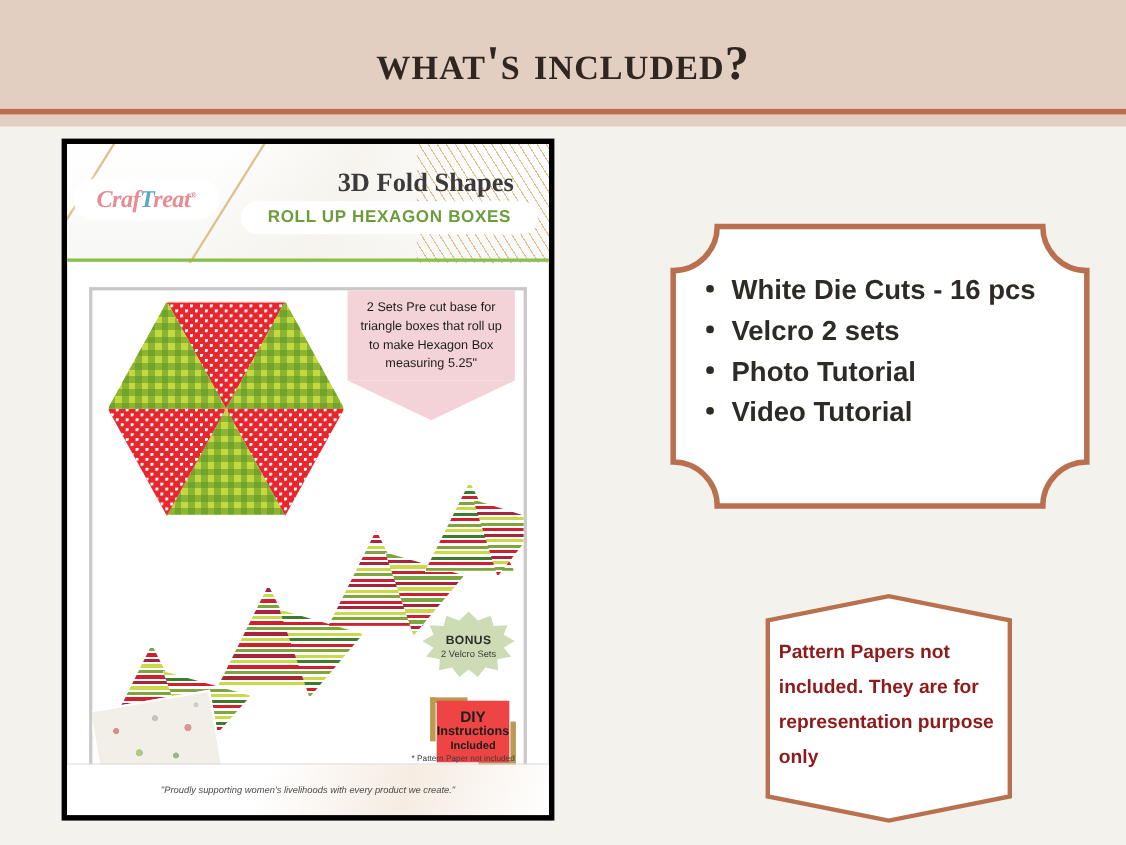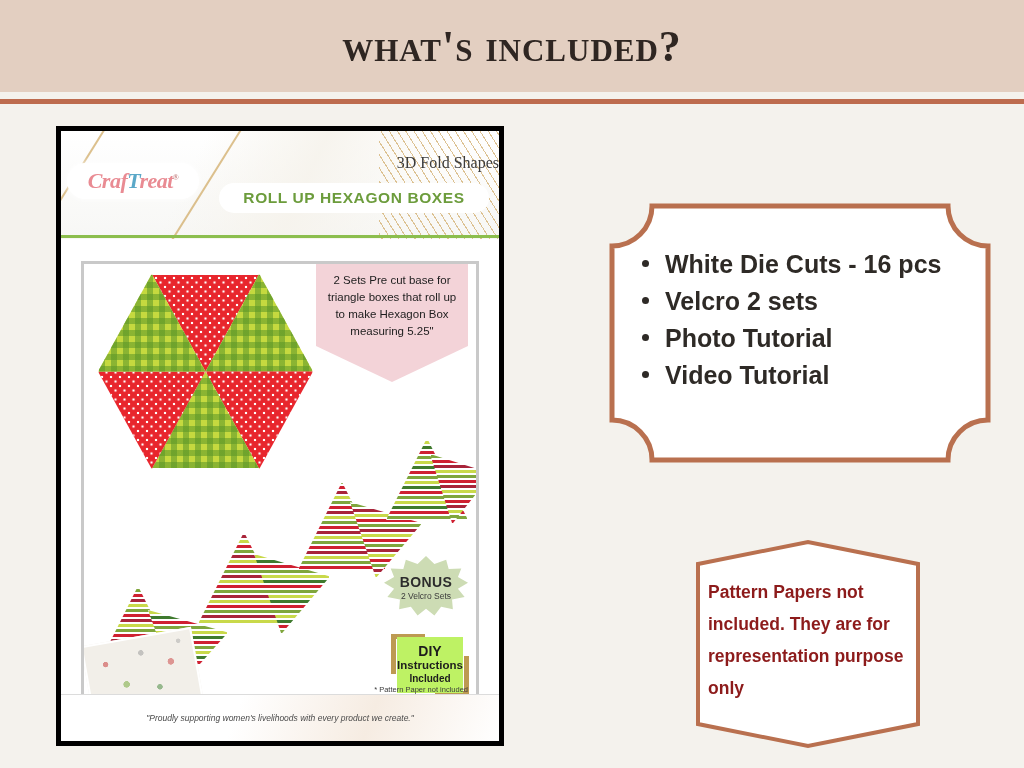--- a/index.html
+++ b/index.html
@@ -6,21 +6,21 @@
   body{
     width:1024px;height:768px;
     background:#f4f2ed;
     font-family:"Liberation Sans",sans-serif;
     overflow:hidden;
     position:relative;
   }
 
   
   #header-band{
-    position:absolute;left:0;top:0;width:1024px;height:92px;
+    position:absolute;left:0;top:0;width:1024px;height:115px;
     background:#e3cfc1;
     display:flex;align-items:center;justify-content:center;
   }
   #header-rule{
     position:absolute;left:0;top:99px;width:1024px;height:5px;
     background:#bd6c4f;
   }
   #page-title{
     font-family:"Liberation Serif",serif;
     font-size:44px;
@@ -62,23 +62,23 @@
   }
   .logo-text{
     font-family:"Liberation Serif",serif;
     font-style:italic;font-weight:700;font-size:22px;
     color:#e98b93;letter-spacing:-.5px;white-space:nowrap;
     position:relative;
   }
   .logo-text .t-blue{color:#5aa8c8;}
   .logo-reg{font-size:8px;vertical-align:super;color:#c98a8a;font-style:normal;}
   .pkg-kicker{
-    position:absolute;right:0;top:23px;
+    position:absolute;right:32px;top:23px;
     font-family:"Liberation Serif",serif;
-    font-size:16px;color:#3b3b3b;white-space:nowrap;
+    font-size:24px;color:#3b3b3b;white-space:nowrap;font-weight:bold;
   }
   .pkg-pill{
     position:absolute;left:158px;top:52px;width:270px;height:30px;
     background:#ffffff;border-radius:16px;
     display:flex;align-items:center;justify-content:center;
   }
   .pkg-pill span{
     font-size:15.5px;font-weight:700;color:#6c9c3c;
     letter-spacing:.6px;white-space:nowrap;
   }
@@ -171,31 +171,31 @@
   #bonus-badge{
     position:absolute;left:300px;top:292px;width:84px;height:62px;
     background:#cddcb4;
     clip-path:polygon(50% 0%,60% 13%,74% 6%,77% 21%,92% 20%,88% 34%,100% 43%,
       88% 53%,96% 66%,81% 70%,82% 86%,68% 82%,60% 96%,50% 85%,40% 96%,
       32% 82%,18% 86%,19% 70%,4% 66%,12% 53%,0% 43%,12% 34%,8% 20%,
       23% 21%,26% 6%,40% 13%);
     display:flex;flex-direction:column;align-items:center;justify-content:center;
     text-align:center;
   }
-  #bonus-badge .b1{font-size:14px;font-weight:700;color:#2c2c2c;letter-spacing:.4px;}
+  #bonus-badge .b1{font-size:11px;font-weight:700;color:#2c2c2c;letter-spacing:.4px;}
   #bonus-badge .b2{font-size:8.5px;color:#3a3a3a;margin-top:1px;}
 
   
   #diy-badge{
     position:absolute;left:307px;top:370px;width:78px;height:62px;
   }
   #diy-badge .brk{position:absolute;background:#bd9a52;}
   #diy-badge .inner{
     position:absolute;left:6px;top:3px;right:6px;bottom:3px;
-    background:#bef264;
+    background:#ef4444;
     display:flex;flex-direction:column;align-items:center;justify-content:center;
     text-align:center;line-height:14px;
   }
   #diy-badge .d1{font-size:14px;font-weight:700;color:#1d1d1d;}
   #diy-badge .d2{font-size:11.5px;font-weight:700;color:#1d1d1d;}
   #diy-badge .d3{font-size:10px;font-weight:700;color:#1d1d1d;}
 
   .art-note{
     position:absolute;right:8px;bottom:4px;
     font-size:7.5px;color:#3c3c3c;white-space:nowrap;

